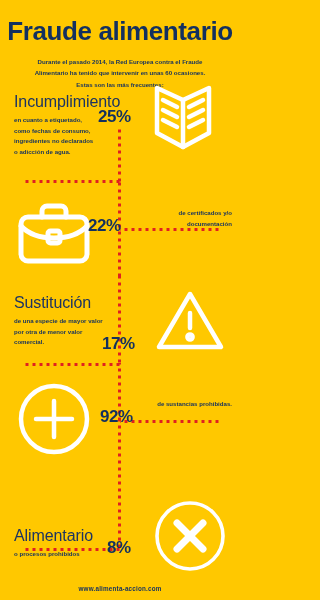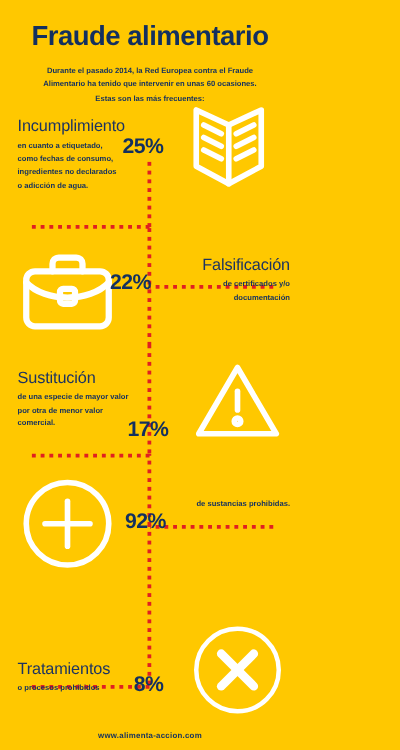--- a/index.html
+++ b/index.html
@@ -9,21 +9,21 @@
     font-family:"Liberation Sans", sans-serif;
     position:relative;
     overflow:hidden;
     -webkit-font-smoothing:antialiased;
   }
   .page { position:relative; width:240px; height:600px; }
 
   
   .header { position:absolute; top:0; left:0; width:240px; text-align:center; }
   .title {
-    font-size:22px; font-weight:bold; color:#13305F;
+    font-size:26px; font-weight:bold; color:#13305F;
     letter-spacing:-0.4px; margin-top:16px;
   }
   .subtitle {
     font-size:6.1px; color:#13305F; line-height:1.85;
     margin:9px auto 0; width:180px; font-weight:bold;
   }
 
   
   .vdots {
     position:absolute; left:118px; width:3px;
@@ -41,21 +41,21 @@
   }
 
   
   .stat { position:absolute; width:240px; }
   .pct {
     position:absolute; font-size:17px; font-weight:bold; color:#13305F;
     letter-spacing:-0.5px;
   }
   .txt { position:absolute; }
   .txt h3 {
-    font-size:13px; font-weight:normal; color:#1D3461; letter-spacing:-0.1px;
+    font-size:16px; font-weight:normal; color:#1D3461; letter-spacing:-0.1px;
     white-space:nowrap;
   }
   .txt p {
     font-size:6.1px; color:#13305F; line-height:1.75; margin-top:4px;
     font-weight:bold;
   }
   .txt.right { text-align:right; }
 
   .icon { position:absolute; }
   .icon svg { display:block; }
@@ -119,21 +119,20 @@
         <g fill="none" stroke="#FFFFFF" stroke-width="5" stroke-linejoin="round" stroke-linecap="round">
           <path d="M26 19 L26 13 a5 5 0 0 1 5-5 L45 8 a5 5 0 0 1 5 5 L50 19"></path>
           <rect x="5" y="19" width="66" height="44" rx="7"></rect>
           <path d="M5 28 C20 44 56 44 71 28"></path>
           <rect x="32" y="33" width="12" height="12" rx="2.5"></rect>
         </g>
       </svg>
     </div>
     <div class="pct" style="left:88px;top:20px;">22%</div>
     <div class="txt right" style="right:8px;top:8px;width:96px;">
-      <h3>Falsificación</h3>
       <p>de certificados y/o documentación</p>
     </div>
   </div>
 
   <div class="stat" style="top:290px;">
     <div class="txt" style="left:14px;top:4px;width:92px;">
       <h3>Sustitución</h3>
       <p>de una especie de mayor valor por otra de menor valor comercial.</p>
     </div>
     <div class="pct" style="left:102px;top:20px;margin-top:24px;">17%</div>
@@ -159,21 +158,21 @@
       </svg>
     </div>
     <div class="pct" style="left:100px;top:24px;">92%</div>
     <div class="txt right" style="right:8px;top:12px;width:88px;">
       <p>de sustancias prohibidas.</p>
     </div>
   </div>
 
   <div class="stat" style="top:496px;">
     <div class="txt" style="left:14px;top:31px;width:96px;">
-      <h3>Tratamientos</h3>
+      <h3>Alimentario</h3>
       <p>o procesos prohibidos</p>
     </div>
     <div class="pct" style="left:107px;top:42px;">8%</div>
     <div class="icon" style="left:152px;top:2px;">
       <svg width="76" height="76" viewBox="0 0 76 76">
         <g fill="none" stroke="#FFFFFF" stroke-linecap="round">
           <circle cx="38" cy="38" r="33" stroke-width="3.6"></circle>
           <line x1="25" y1="25" x2="51" y2="51" stroke-width="7"></line>
           <line x1="51" y1="25" x2="25" y2="51" stroke-width="7"></line>
         </g>

